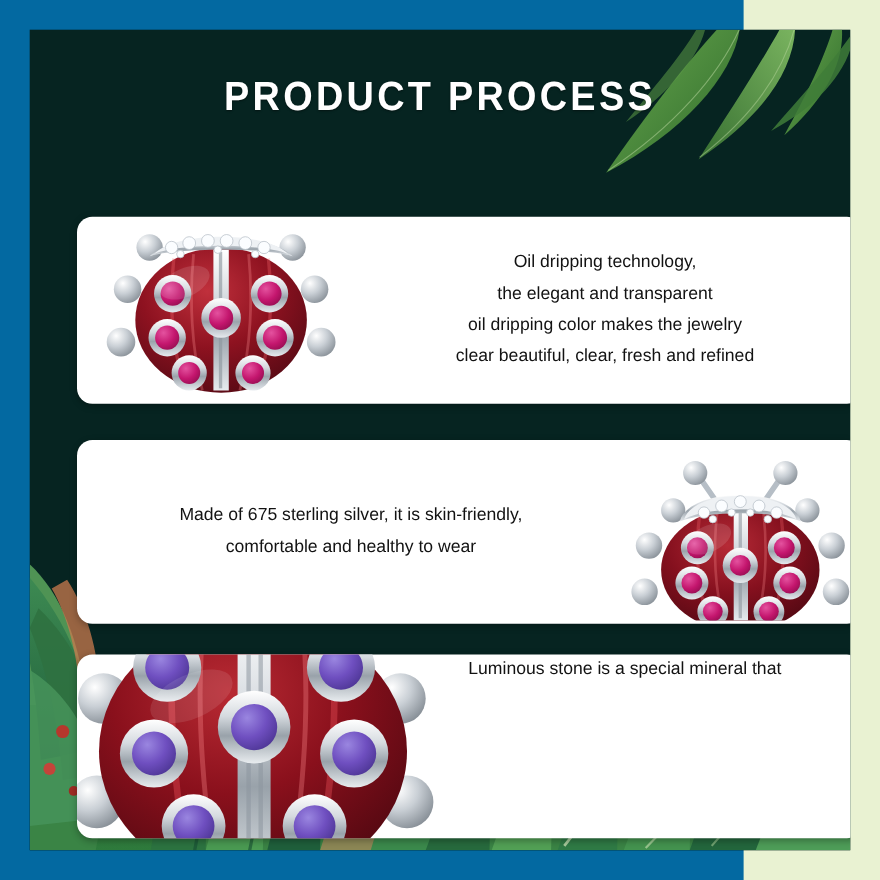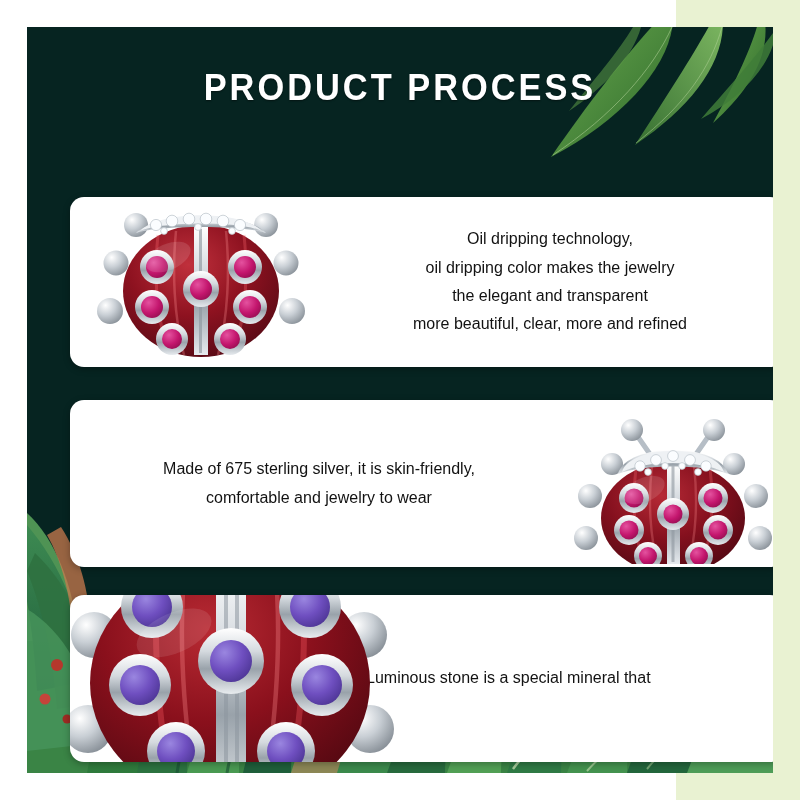--- a/index.html
+++ b/index.html
@@ -8,21 +8,21 @@
   html, body {
     width:800px; height:800px;
     font-family:"Liberation Sans", sans-serif;
     background:#e9f2d2;
     overflow:hidden;
   }
 
   .page {
     position:relative;
     width:676px; height:800px;
-    background:#ffffff;
+    background:#0369a1;
   }
 
   
   .panel {
     position:absolute;
     left:27px; top:27px;
     width:746px; height:746px;
     background:#062421;
     overflow:hidden;
   }
@@ -76,21 +76,21 @@
   .copy {
     flex:1 1 auto;
     color:#121212;
     font-size:16px;
     line-height:1.78;
     font-family:"Liberation Sans", sans-serif;
   }
   .copy .ln { display:block; white-space:nowrap; }
   .copy-center { text-align:center; padding-right:16px; }
   .copy-left-pad { text-align:center; padding-left:22px; padding-right:10px; }
-  .copy-3 { display:flex; flex-direction:column; justify-content:center;
+  .copy-3 { display:flex; justify-content:center;
             text-align:left; padding-left:6px; padding-right:14px; }
 
   
   .bug { position:absolute; }
 
   .bug-1 { left:24px;  top:8px;  width:214px; height:156px; }
   .bug-2 { left:14px;  top:14px; width:206px; height:150px; }
 
   
   .bug-3 { left:-18px; top:-34px; width:352px; height:252px; }
@@ -274,31 +274,31 @@
                 <circle cx="107" cy="84" r="11" fill="url(#pink1)"></circle>
               </g>
           </g>
 
           <ellipse cx="74" cy="52" rx="24" ry="13" fill="#ffffff" opacity=".12" transform="rotate(-24 74 52)"></ellipse>
         </svg>
       </div>
 
       <div class="copy copy-center">
         <span class="ln">Oil dripping technology,</span>
+        <span class="ln">the elegant and transparent</span>
         <span class="ln">oil dripping color makes the jewelry</span>
-        <span class="ln">the elegant and transparent</span>
-        <span class="ln">more beautiful, clear, more and refined</span>
+        <span class="ln">clear beautiful, clear, fresh and refined</span>
       </div>
     </div>
 
     <div class="card card-2">
 
       <div class="copy copy-left-pad">
         <span class="ln">Made of 675 sterling silver, it is skin-friendly,</span>
-        <span class="ln">comfortable and jewelry to wear</span>
+        <span class="ln">comfortable and healthy to wear</span>
       </div>
 
       <div class="figure fig-2">
         <svg class="bug bug-2" viewBox="0 0 206 150">
           <defs>
             <linearGradient id="silv2" x1="0" y1="0" x2="0" y2="1">
               <stop offset="0" stop-color="#ffffff"></stop>
               <stop offset=".35" stop-color="#d5dadf"></stop>
               <stop offset=".6" stop-color="#9aa3ab"></stop>
               <stop offset="1" stop-color="#e6eaee"></stop>

